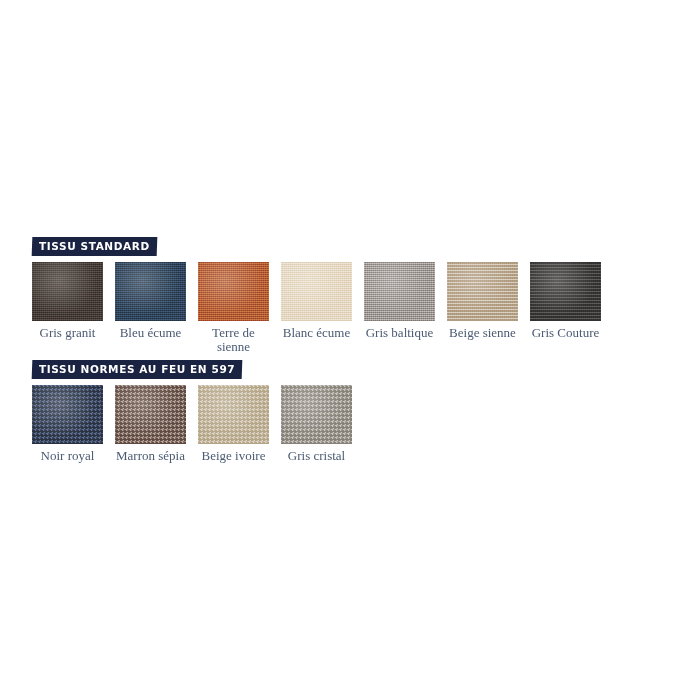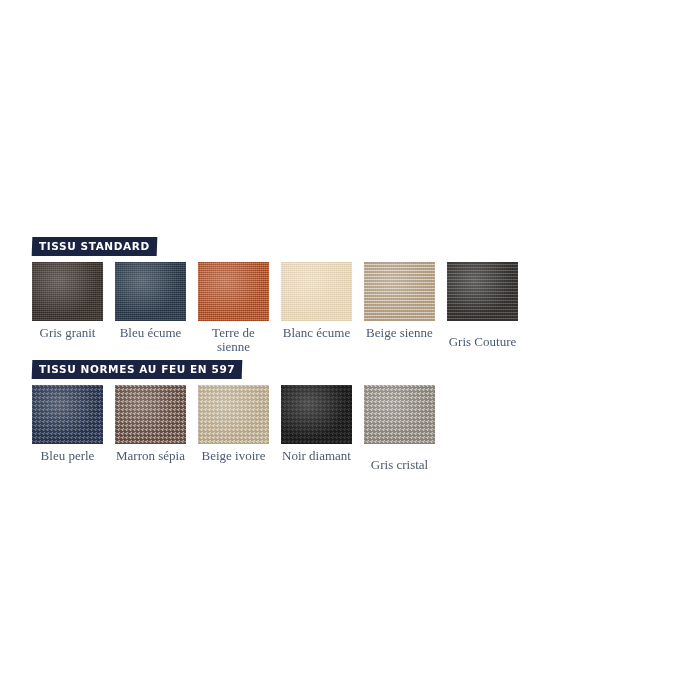--- a/index.html
+++ b/index.html
@@ -50,21 +50,21 @@
     align-items: flex-start;
     margin-top: 6px;
   }
   .swatch-cell {
     width: 71px;
     margin-right: 12px;
     display: flex;
     flex-direction: column;
     align-items: center;
   }
-  .swatch-cell:last-child { margin-right: 0; gap: 9px; }
+  .swatch-cell:last-child { margin-right: 0; }
 
   .swatch-chip {
     width: 71px;
     height: 59px;
     position: relative;
     overflow: hidden;
     background-color: #888;
   }
   
   .swatch-chip .tex {
@@ -150,20 +150,27 @@
           <div class="swatch-label">Terre de sienne</div>
         </div>
         <div class="swatch-cell">
           <div class="swatch-chip" style="background-color: rgb(228, 214, 191);">
             <div class="tex fine"></div>
             <div class="sheen"></div>
           </div>
           <div class="swatch-label">Blanc écume</div>
         </div>
         <div class="swatch-cell">
+          <div class="swatch-chip" style="background-color: rgb(155, 149, 144);">
+            <div class="tex fine"></div>
+            <div class="sheen"></div>
+          </div>
+          <div class="swatch-label">Gris baltique</div>
+        </div>
+        <div class="swatch-cell">
           <div class="swatch-chip" style="background-color: rgb(192, 175, 152);">
             <div class="tex line"></div>
             <div class="sheen"></div>
           </div>
           <div class="swatch-label">Beige sienne</div>
         </div>
         <div class="swatch-cell">
           <div class="swatch-chip" style="background-color: rgb(67, 65, 64);">
             <div class="tex line"></div>
             <div class="sheen"></div>
@@ -178,42 +185,35 @@
       <span>TISSU NORMES AU FEU EN 597</span>
     </div>
 
     <div class="swatch-row" id="row2">
 
     <div class="swatch-cell">
           <div class="swatch-chip" style="background-color: rgb(69, 82, 108);">
             <div class="tex coarse"></div>
             <div class="sheen"></div>
           </div>
-          <div class="swatch-label">Bleu perle</div>
+          <div class="swatch-label">Noir royal</div>
         </div>
         <div class="swatch-cell">
           <div class="swatch-chip" style="background-color: rgb(141, 123, 112);">
             <div class="tex coarse"></div>
             <div class="sheen"></div>
           </div>
           <div class="swatch-label">Marron sépia</div>
         </div>
         <div class="swatch-cell">
           <div class="swatch-chip" style="background-color: rgb(202, 191, 169);">
             <div class="tex coarse"></div>
             <div class="sheen"></div>
           </div>
           <div class="swatch-label">Beige ivoire</div>
-        </div>
-        <div class="swatch-cell">
-          <div class="swatch-chip" style="background-color: rgb(43, 43, 44);">
-            <div class="tex coarse"></div>
-            <div class="sheen"></div>
-          </div>
-          <div class="swatch-label">Noir diamant</div>
         </div>
         <div class="swatch-cell">
           <div class="swatch-chip" style="background-color: rgb(169, 165, 158);">
             <div class="tex coarse"></div>
             <div class="sheen"></div>
           </div>
           <div class="swatch-label">Gris cristal</div>
         </div>
       </div>
   </div>

